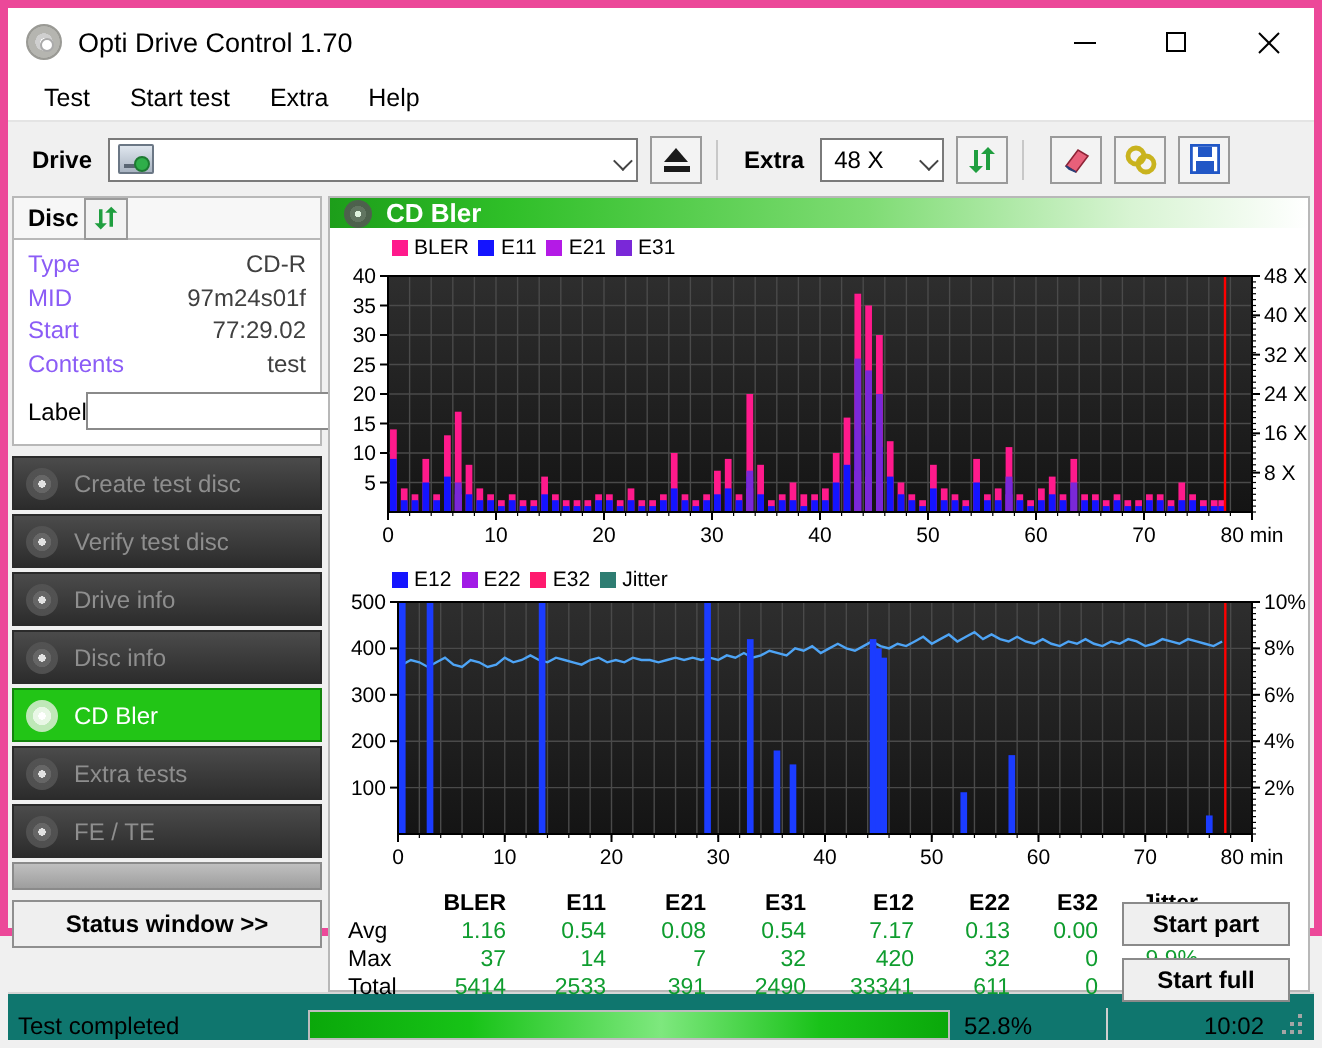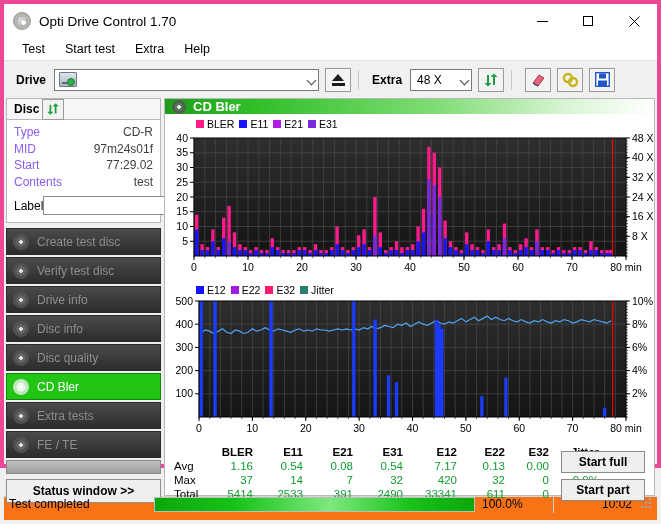--- a/index.html
+++ b/index.html
@@ -114,21 +114,21 @@
   .stats table { border-collapse:collapse; }
   .stats th { font-weight:bold; color:#000; text-align:right; padding:1px 7px 1px 7px; font-size:11.5px;}
   .stats td { text-align:right; padding:1px 7px 1px 7px; color:#0f9d2f; font-size:11.5px;}
   .stats td.rowhead { text-align:left; color:#000; font-weight:normal; padding-left:2px; }
   .start-btns { position:absolute; right:8px; top:6px; }
   .start-btn { width:84px; height:22px; border:1px solid #8a8a8a; background:#efefef;
                display:flex; align-items:center; justify-content:center;
                font-size:12px; font-weight:bold; margin-bottom:6px; }
 
   
-  .statusbar { height:24px; background:#f97316; display:flex; align-items:flex-start;
+  .statusbar { height:24px; background:#0f766e; display:flex; align-items:flex-end;
                border-top:1px solid #d6d6d6; font-size:12px; }
   .sb-text { width:150px; padding-left:5px; }
   .sb-prog { flex:1; height:15px; border:1px solid #bdbdbd; background:#e9e9e9; position:relative; }
   .sb-fill { height:100%; background:linear-gradient(to right,#0aa80a 0%,#17c317 25%,#7ee87e 55%,#19c219 80%,#0aa80a 100%); }
   .sb-pct { width:78px; text-align:left; padding-left:7px; }
   .sb-sep { width:1px; height:16px; background:#cfcfcf; }
   .sb-time { width:86px; text-align:right; padding-right:8px; }
   .grip { width:14px; height:14px; margin-right:3px; position:relative; }
   .grip i { position:absolute; width:2px; height:2px; background:#a5a5a5; }
 </style>
@@ -256,24 +256,20 @@
           <span class="nav-ico"></span>
           <span>Verify test disc</span>
         </div>
         <div class="nav-btn">
           <span class="nav-ico"></span>
           <span>Drive info</span>
         </div>
         <div class="nav-btn">
           <span class="nav-ico"></span>
           <span>Disc info</span>
-        </div>
-        <div class="nav-btn">
-          <span class="nav-ico"></span>
-          <span>Disc quality</span>
         </div>
         <div class="nav-btn active">
           <span class="nav-ico"></span>
           <span>CD Bler</span>
         </div>
         <div class="nav-btn">
           <span class="nav-ico"></span>
           <span>Extra tests</span>
         </div>
         <div class="nav-btn">
@@ -928,36 +924,36 @@
                   <td>391</td>
                   <td>2490</td>
                   <td>33341</td>
                   <td>611</td>
                   <td>0</td>
                   <td></td>
                 </tr>
               </tbody>
             </table>
             <div class="start-btns">
+              <div class="start-btn">Start part</div>
               <div class="start-btn">Start full</div>
-              <div class="start-btn">Start part</div>
             </div>
           </div>
 
         </div>
       </div>
     </div>
   </div>
 
   <div class="statusbar">
     <div class="sb-text">Test completed</div>
     <div class="sb-prog">
       <div class="sb-fill" id="sbfill" style="width: 100%;"></div>
     </div>
-    <div class="sb-pct">100.0%</div>
+    <div class="sb-pct">52.8%</div>
     <div class="sb-sep"></div>
     <div class="sb-time">10:02</div>
     <div class="grip">
       <i style="left:9px;top:9px"></i>
         <i style="left:5px;top:9px"></i>
         <i style="left:9px;top:5px"></i>
       <i style="left:1px;top:9px"></i>
         <i style="left:5px;top:5px"></i>
         <i style="left:9px;top:1px"></i>
     </div>

